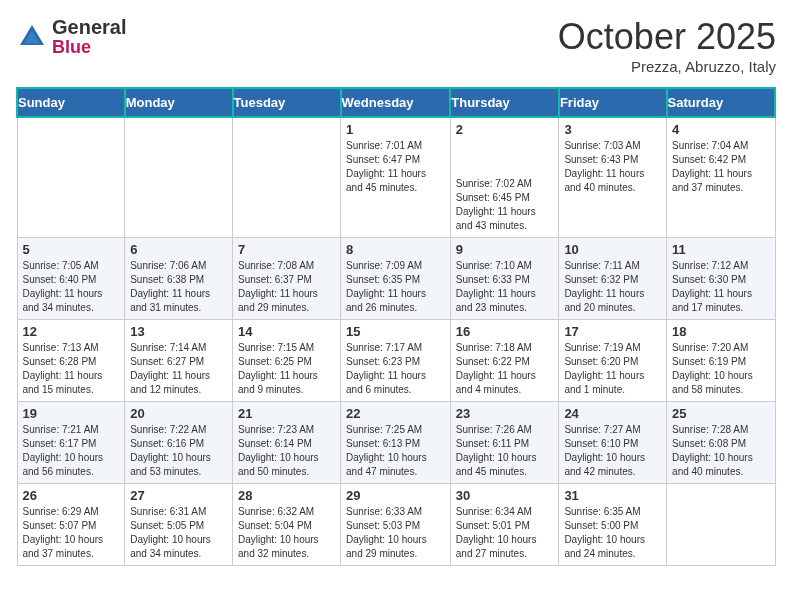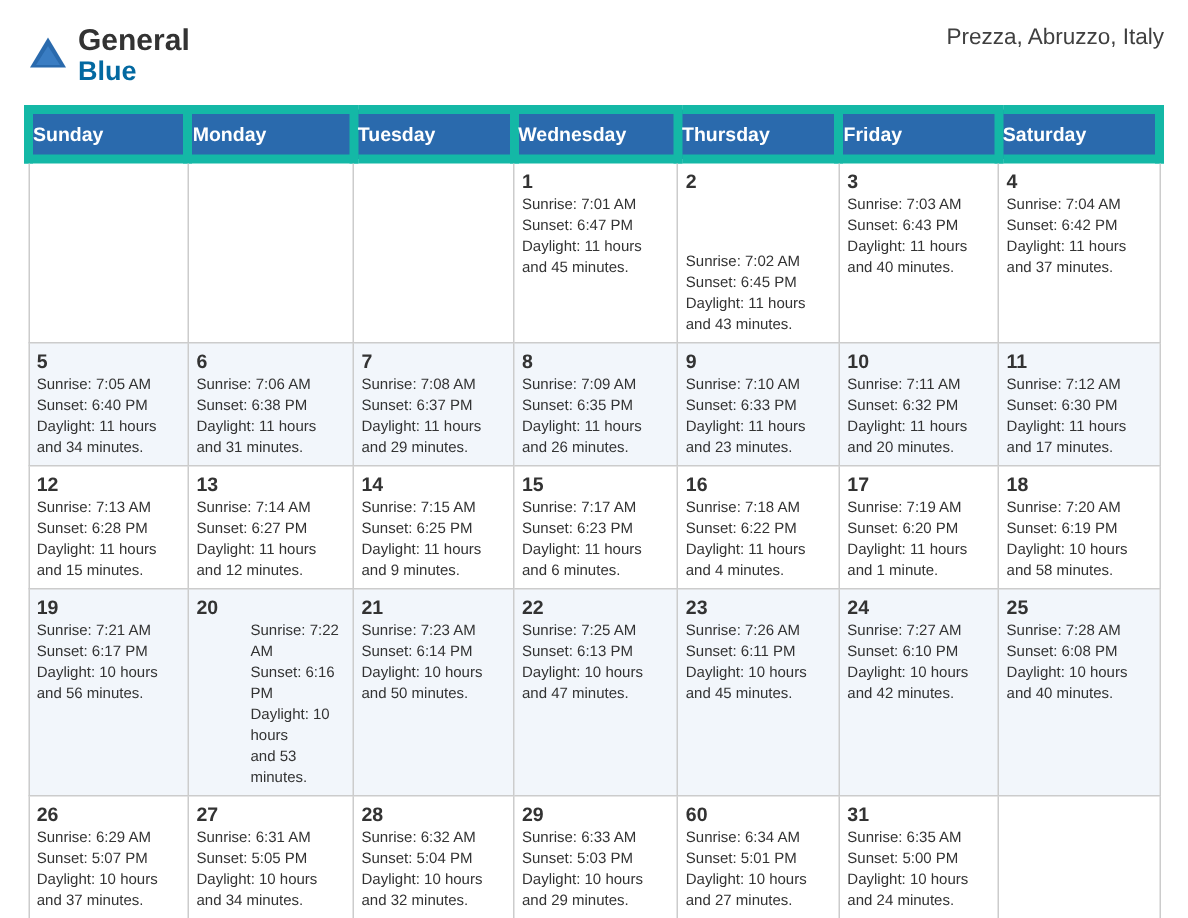--- a/index.html
+++ b/index.html
@@ -26,21 +26,21 @@
       line-height: 1.1;
     }
     .logo-general {
       font-size: 20px;
       font-weight: bold;
       color: #333;
     }
     .logo-blue {
       font-size: 18px;
       font-weight: bold;
-      color: #0369a1;
+      color: #be185d;
     }
     .logo-icon {
       width: 32px;
       height: 32px;
       margin-right: 4px;
     }
     .title-section {
       text-align: right;
     }
     .month-title {
@@ -56,21 +56,21 @@
       width: 100%;
       border-collapse: collapse;
       border: 1px solid #ccc;
     }
     .calendar th {
       background-color: #2a6aad;
       color: #fff;
       padding: 6px 0;
       text-align: left;
       font-size: 13px;
-      border: 6px solid #14b8a6;
+      border: 2px solid #14b8a6;
     }
     .calendar td {
       vertical-align: top;
       padding: 4px 5px;
       border: 1px solid #ccc;
       font-size: 10.5px;
       color: #333;
       min-height: 80px;
       width: 113px;
     }
@@ -102,20 +102,21 @@
     <svg class="logo-icon" viewBox="0 0 40 40">
       <polygon points="20,5 35,30 5,30" fill="#2a6aad"></polygon>
       <polygon points="20,12 30,28 10,28" fill="#4a90d9" opacity="0.5"></polygon>
     </svg>
     <div class="logo-text">
       <span class="logo-general">General</span>
       <span class="logo-blue">Blue</span>
     </div>
   </div>
   <div class="title-section">
+    <div class="month-title">October 2025</div>
     <div class="subtitle">Prezza, Abruzzo, Italy</div>
   </div>
 </div>
 
 <table class="calendar">
   <thead>
     <tr>
       <th>Sunday</th>
       <th>Monday</th>
       <th>Tuesday</th>
@@ -264,21 +265,21 @@
       <tr class="row-alt">
         <td>
           <div class="day-number">19</div>
           <div class="day-info" style="white-space: pre-line;">Sunrise: 7:21 AM
 Sunset: 6:17 PM
 Daylight: 10 hours
 and 56 minutes.</div>
         </td>
         <td>
           <div class="day-number">20</div>
-          <div class="day-info" style="white-space: pre-line; margin-left: 36px;">Sunrise: 7:22 AM
+          <div class="day-info" style="white-space: pre-line;">Sunrise: 7:22 AM
 Sunset: 6:16 PM
 Daylight: 10 hours
 and 53 minutes.</div>
         </td>
         <td>
           <div class="day-number">21</div>
           <div class="day-info" style="white-space: pre-line;">Sunrise: 7:23 AM
 Sunset: 6:14 PM
 Daylight: 10 hours
 and 50 minutes.</div>
@@ -335,21 +336,21 @@
 and 32 minutes.</div>
         </td>
         <td>
           <div class="day-number">29</div>
           <div class="day-info" style="white-space: pre-line;">Sunrise: 6:33 AM
 Sunset: 5:03 PM
 Daylight: 10 hours
 and 29 minutes.</div>
         </td>
         <td>
-          <div class="day-number">60</div>
+          <div class="day-number">30</div>
           <div class="day-info" style="white-space: pre-line;">Sunrise: 6:34 AM
 Sunset: 5:01 PM
 Daylight: 10 hours
 and 27 minutes.</div>
         </td>
         <td>
           <div class="day-number">31</div>
           <div class="day-info" style="white-space: pre-line;">Sunrise: 6:35 AM
 Sunset: 5:00 PM
 Daylight: 10 hours

